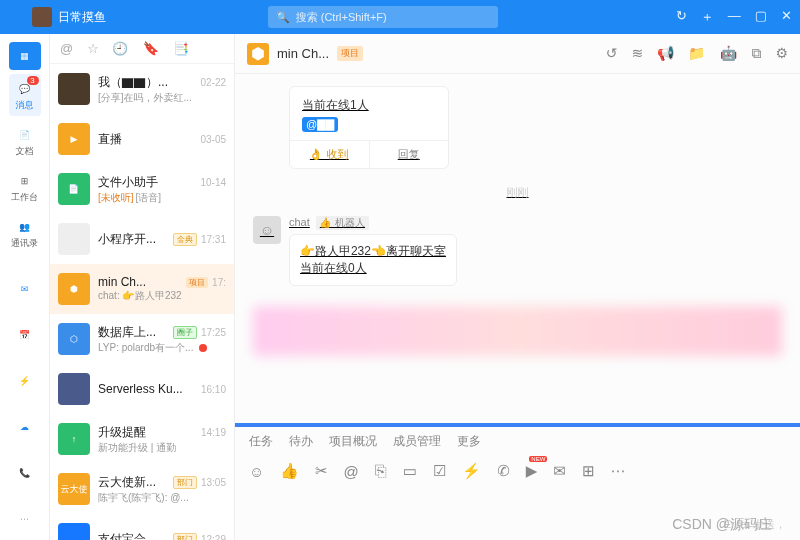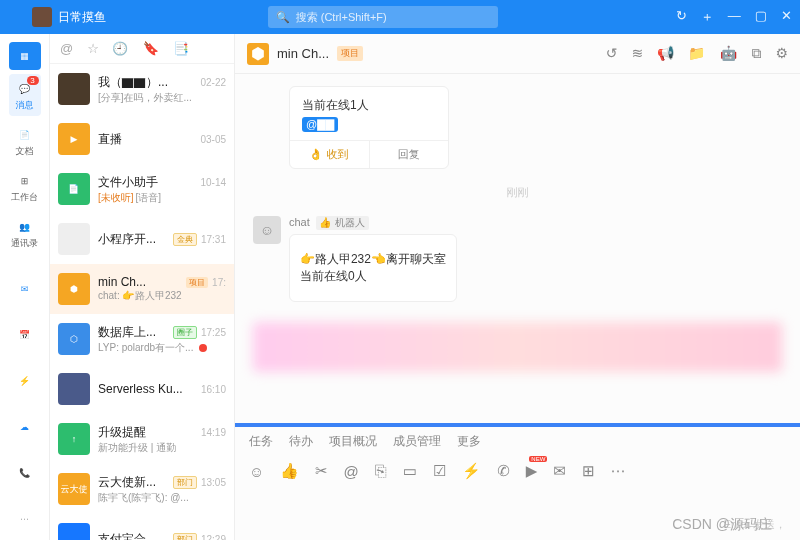--- a/index.html
+++ b/index.html
@@ -36,33 +36,33 @@
 .chat-preview { font-size: 10px; color: #999; white-space: nowrap; overflow: hidden; text-overflow: ellipsis; display:flex; align-items:center; gap:2px;}
 .preview-unread { color: #e67e22; }
 .dot-red { width: 8px; height: 8px; background: #f44336; border-radius: 50%; margin-left: 4px; flex-shrink:0;}
 .main { flex: 1; display: flex; flex-direction: column; background: #fcfcfc; overflow: hidden; }
 .chat-header { height: 40px; display: flex; align-items: center; padding: 0 12px; gap: 8px; border-bottom: 1px solid #eee; }
 .chat-header .small-avatar { width: 22px; height: 22px; border-radius: 3px; background: #f5a623; display:flex; align-items:center; justify-content:center;}
 .chat-header .title { font-size: 13px; color: #333; }
 .chat-header .header-tag { font-size: 9px; background: #ffe4c2; color: #e67e22; padding: 1px 4px; border-radius: 2px; }
 .chat-header .header-actions { margin-left: auto; display: flex; gap: 14px; color: #888; font-size: 14px; }
 .chat-header .header-actions span { cursor: pointer; }
-.messages { flex: 1; overflow-y: auto; padding: 12px 18px; display: flex; flex-direction: column; gap: 16px; }
+.messages { flex: 1; overflow-y: auto; padding: 12px 18px; display: flex; flex-direction: column; gap: 16px; text-decoration: underline; }
 .msg-card { background: #fff; border: 1px solid #eee; border-radius: 6px; padding: 10px 12px; width: 160px; font-size: 12px; color: #333; }
 .msg-card .mention { background: #1e88f5; color: #fff; border-radius: 3px; padding: 1px 4px; display: inline-block; margin-top: 3px; font-size: 11px;}
 .msg-card-actions { display: flex; border-top: 1px solid #f0f0f0; margin: 8px -12px -10px; }
 .msg-card-actions div { flex: 1; text-align: center; font-size: 11px; padding: 6px 0; color: #888; }
 .msg-card-actions div:first-child { border-right: 1px solid #f0f0f0; color:#d89614;}
 .time-sep { text-align: center; font-size: 11px; color: #ccc; }
 .bot-msg { display: flex; gap: 8px; align-items: flex-start; }
 .bot-avatar { width: 28px; height: 28px; border-radius: 4px; background: #ddd; display: flex; align-items: center; justify-content: center; color:#888; font-size:14px;}
 .bot-body { }
 .bot-header { font-size: 11px; color: #888; display: flex; gap: 6px; margin-bottom: 4px; }
 .bot-tag { background: #f0f0f0; padding: 0 4px; border-radius: 2px; font-size:10px;}
-.bot-bubble { background: #fff; border: 1px solid #eee; border-radius: 6px; padding: 16px 10px; font-size: 12px; color: #333; min-width: 150px;}
+.bot-bubble { background: #fff; border: 1px solid #eee; border-radius: 6px; padding: 8px 10px; font-size: 12px; color: #333; min-width: 150px;}
 .blurred { filter: blur(6px); height: 50px; background: linear-gradient(90deg,#fce,#fdd,#fcd); border-radius: 4px; margin: 4px 0;}
 .input-tabs { display: flex; gap: 16px; padding: 6px 14px; font-size: 12px; color: #888; border-top: 4px solid #3b82f6; }
 .input-tabs span { cursor: pointer; }
 .toolbar-row { display: flex; gap: 16px; padding: 6px 14px; color: #888; font-size: 15px; align-items:center;}
 .toolbar-row span { cursor: pointer; }
 .toolbar-row .new-badge { position: relative; }
 .toolbar-row .new-badge::after { content: "NEW"; position: absolute; top: -6px; right: -10px; font-size: 6px; background: #f44336; color: #fff; padding: 0 2px; border-radius: 2px; }
 .input-area { flex-shrink: 0; height: 54px; position: relative; }
 .input-hint { position: absolute; right: 14px; bottom: 8px; font-size: 11px; color: #ccc; }
 .watermark { position: absolute; right: 28px; bottom: 6px; font-size: 14px; color: #aaa; font-weight: 500;}

